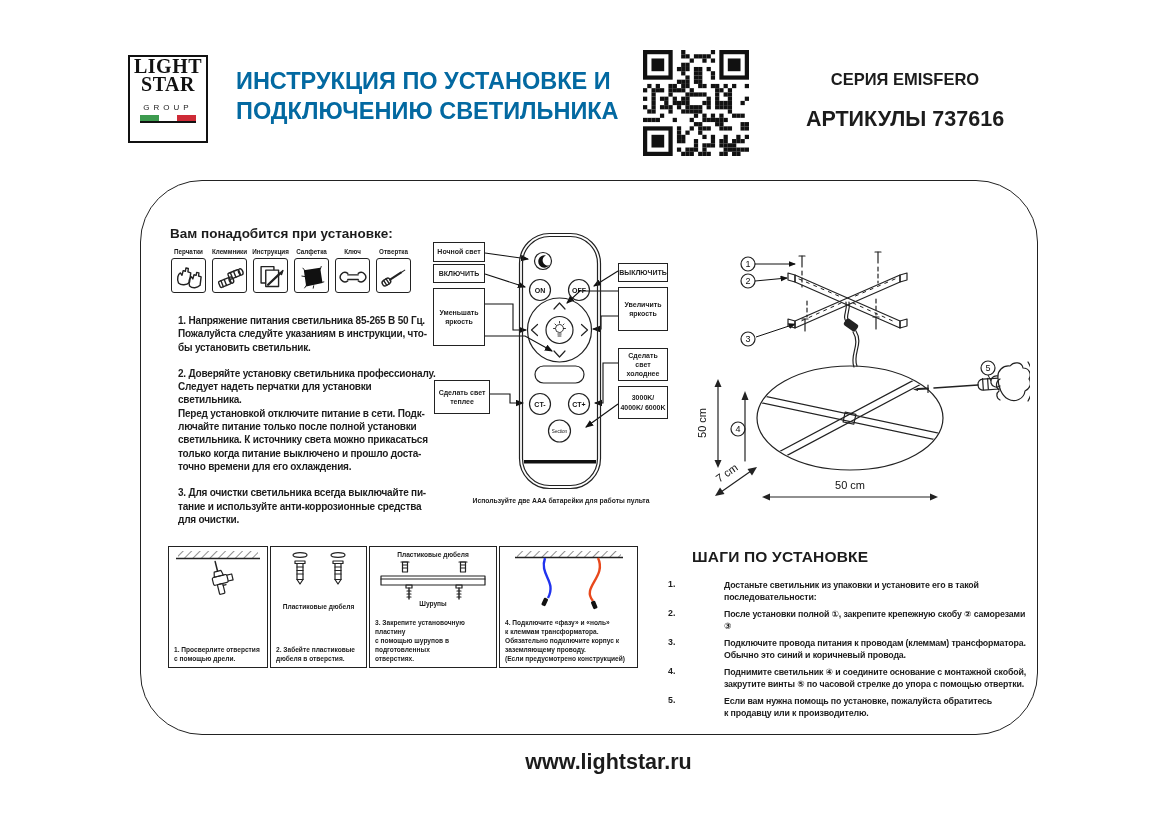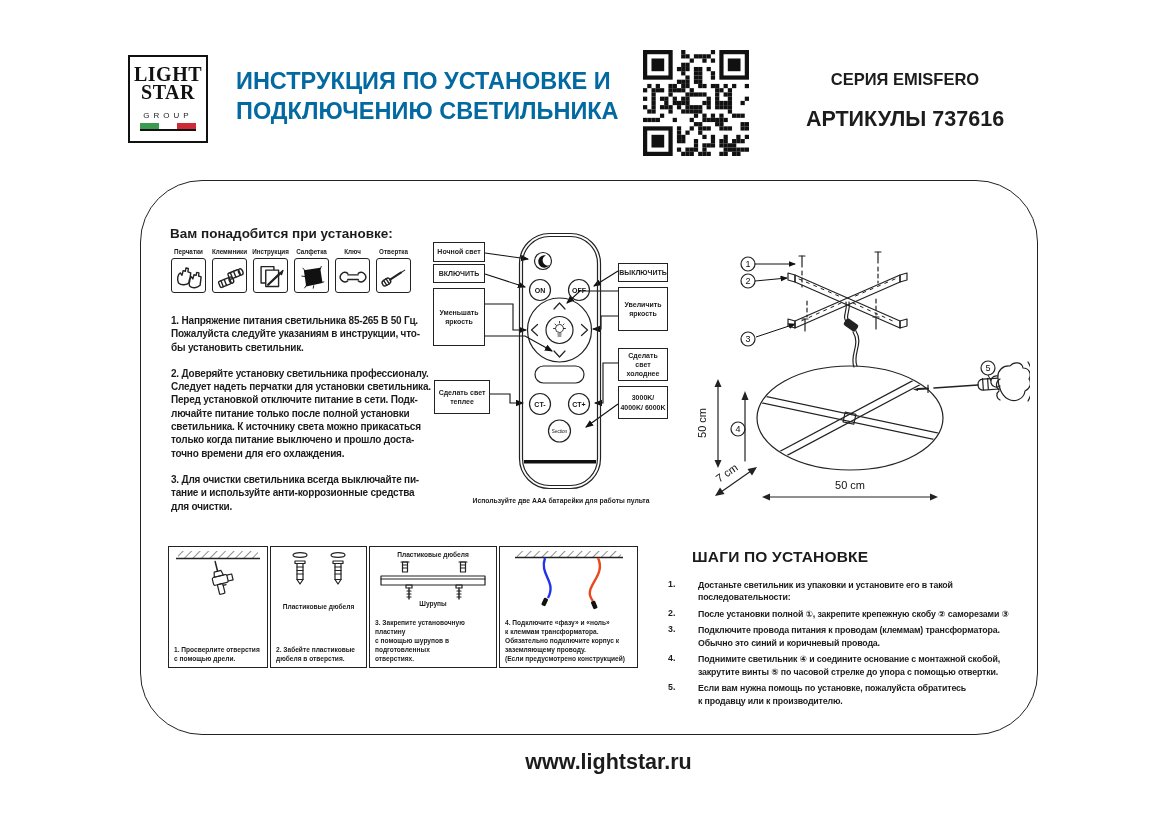--- a/index.html
+++ b/index.html
@@ -2,54 +2,54 @@
 <html><head>
 <meta charset="utf-8">
 <style>
   html,body{margin:0;padding:0;background:#fff;}
   #page{position:relative;width:1169px;height:826px;background:#fff;overflow:hidden;
         font-family:"Liberation Sans","DejaVu Sans",sans-serif;color:#1c1c1c;}
   .abs{position:absolute;}
   .pre{white-space:pre-line;}
   
   #logo-box{left:128px;top:55px;width:80px;height:88px;border:2.2px solid #111;
-            display:flex;flex-direction:column;align-items:center;box-sizing:border-box;padding-top:8px;}
+            display:flex;flex-direction:column;align-items:center;box-sizing:border-box;padding-top:0;}
   .logo-word{font-family:"Liberation Serif","DejaVu Serif",serif;font-weight:700;font-size:20px;line-height:0.92;letter-spacing:0.5px;color:#111;}
   .logo-group{font-size:8px;letter-spacing:4px;margin-top:9px;color:#222;}
   .flag{margin-top:3px;width:56px;height:6px;display:flex;border-bottom:2px solid #111;}
   .flag span{flex:1;}
   #doc-title{left:236px;top:66px;width:420px;font-size:23.5px;font-weight:700;line-height:1.28;color:#0369a1;}
   #series-block{left:770px;top:70px;width:270px;text-align:center;}
   #series-line{font-size:16.5px;font-weight:700;margin-bottom:18px;}
   #articles-line{font-size:21.5px;font-weight:700;}
   
   #frame{left:140px;top:180px;width:896px;height:553px;border:1.4px solid #222;border-radius:62px;}
   
   #needs-heading{left:170px;top:226px;font-size:13.5px;font-weight:700;}
   #tools-row{left:170px;top:248px;display:flex;gap:4px;}
   .tool{width:37px;display:flex;flex-direction:column;align-items:center;}
   .tool-label{font-size:6.3px;font-weight:700;height:10px;white-space:nowrap;}
   .tool-box{width:35px;height:35px;border:1.3px solid #222;border-radius:3px;box-sizing:border-box;
             display:flex;align-items:center;justify-content:center;}
   #warnings{left:170px;top:314px;width:266px;font-size:10px;font-weight:700;line-height:1.33;letter-spacing:-0.2px;}
-  #warnings p{margin:0 0 13px 1px;}
+  #warnings p{margin:0 0 13px 8px;}
   
   .label-box{border:1.2px solid #222;box-sizing:border-box;display:flex;align-items:center;justify-content:center;
              text-align:center;font-size:7px;font-weight:700;line-height:1.3;padding:1px;background:#fff;}
   #battery-note{left:436px;top:497px;width:250px;text-align:center;font-size:6.8px;font-weight:600;}
   
   .step-box{border:1.3px solid #222;box-sizing:border-box;padding:4px 5px;display:flex;flex-direction:column;}
   .step-caption{font-size:6.6px;font-weight:600;line-height:1.38;margin-top:auto;}
   .step-label{font-size:6.6px;font-weight:700;text-align:center;}
   
   #install{left:668px;top:548px;width:366px;}
   #install-heading{font-size:15.5px;font-weight:700;letter-spacing:0.2px;margin-bottom:13px;margin-left:24px;}
   .li{display:flex;margin-bottom:4px;}
   .li .num{width:30px;flex:0 0 30px;font-size:8.8px;font-weight:700;}
-  .li .txt{font-size:8.8px;font-weight:600;line-height:1.42;letter-spacing:-0.15px;white-space:pre-line;}
+  .li .txt{font-size:8.8px;font-weight:600;line-height:1.42;letter-spacing:-0.15px;white-space:pre-line;margin-left:26px;}
   
   #footer{left:0;right:0;top:750px;text-align:center;font-size:21.5px;font-weight:700;margin-left:48px;}
   svg{display:block;}
   .lw{stroke:#222;fill:none;stroke-width:1.2;stroke-linecap:round;stroke-linejoin:round;}
 </style>
 </head>
 <body>
 
 <div id="page">
 

